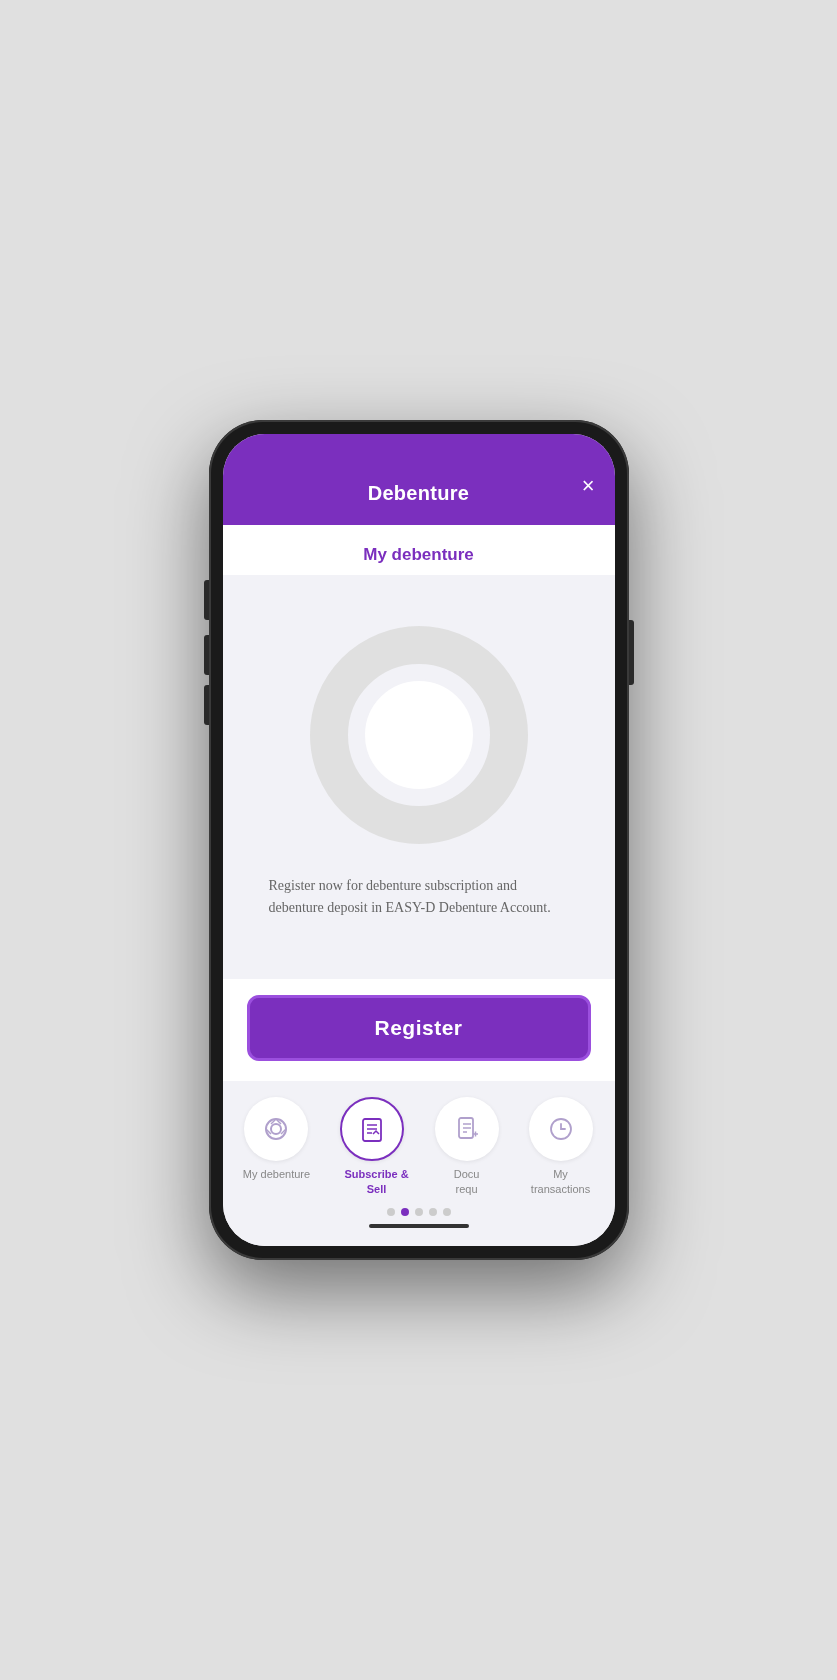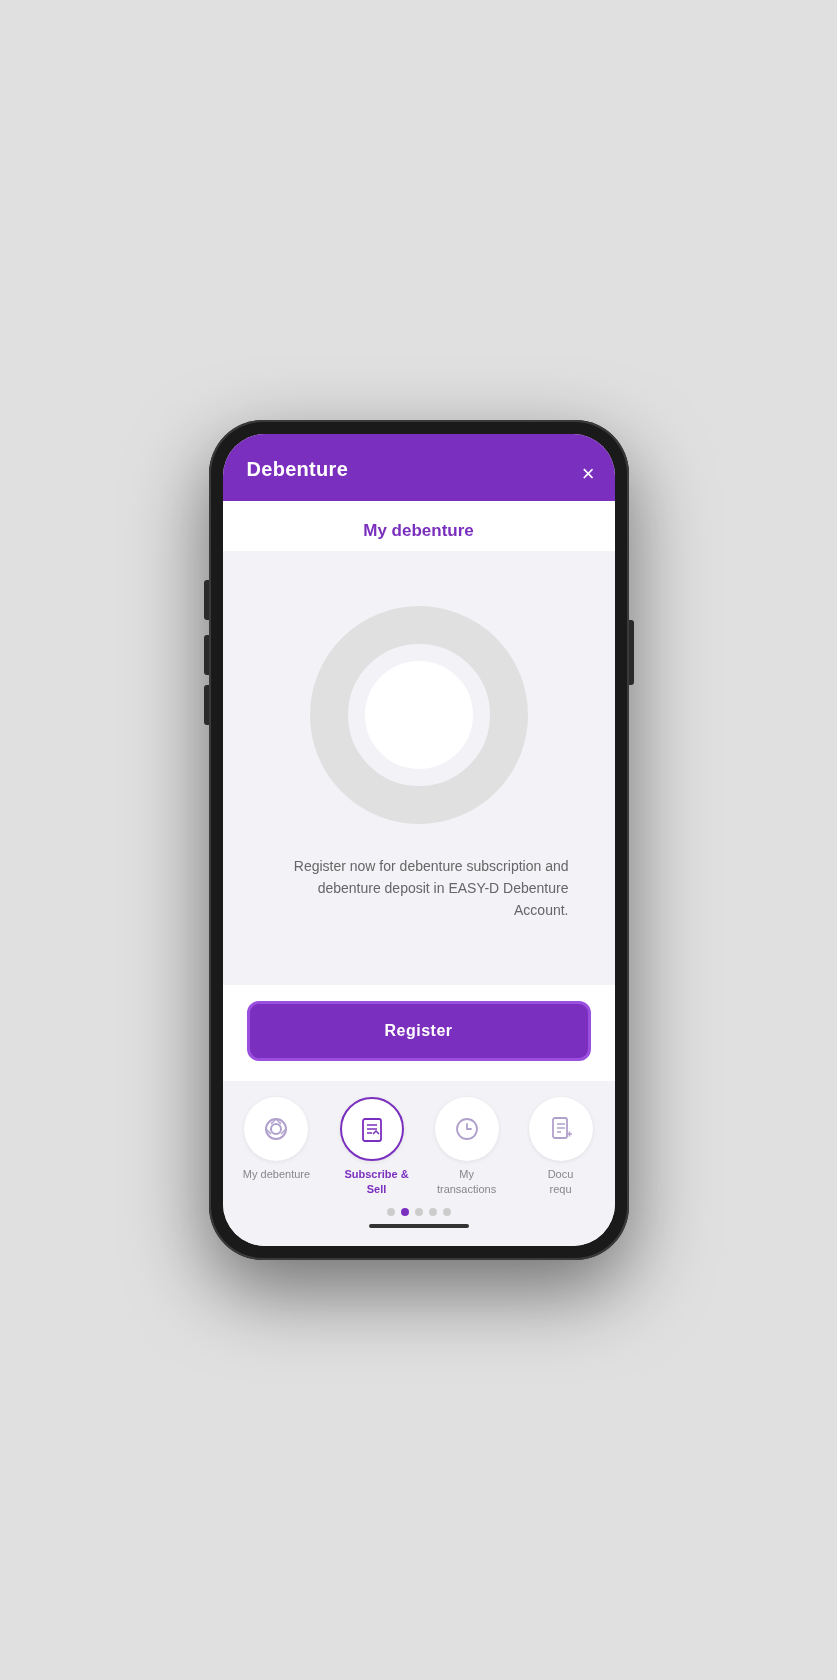--- a/index.html
+++ b/index.html
@@ -53,24 +53,24 @@
       top: 200px;
       width: 5px;
       height: 65px;
       background: #2a2a2a;
       border-radius: 0 3px 3px 0;
     }
 
     
     .header {
       background: #7B2FBE;
-      padding: 24px 24px 20px;
-      display: flex;
-      align-items: center;
-      justify-content: flex-start;
+      padding: 48px 24px 20px;
+      display: flex;
+      align-items: center;
+      justify-content: center;
       position: relative;
       flex-shrink: 0;
     }
 
     .header-title {
       color: #ffffff;
       font-size: 20px;
       font-weight: 700;
       letter-spacing: 0.3px;
     }
@@ -122,43 +122,44 @@
       position: relative;
       margin-bottom: 30px;
     }
 
     .donut-svg {
       width: 100%;
       height: 100%;
     }
 
     .description-text {
-      text-align: right;
+      text-align: left;
       color: #666666;
       font-size: 14px;
       line-height: 1.6;
       max-width: 300px;
       margin-bottom: 20px;
+      font-family: Liberation Serif, serif;
     }
 
     
     .register-section {
       background: #ffffff;
       padding: 16px 24px 20px;
       flex-shrink: 0;
     }
 
     .register-btn {
       width: 100%;
       background: #7B2FBE;
       color: #ffffff;
       border: 3px solid #9B4FDE;
       border-radius: 12px;
       padding: 18px;
-      font-size: 16px;
+      font-size: 21px;
       font-weight: 700;
       cursor: pointer;
       letter-spacing: 0.5px;
     }
 
     
     .bottom-nav {
       background: #f2f2f7;
       padding: 16px 10px 10px;
       flex-shrink: 0;
@@ -307,41 +308,41 @@
               <line x1="9" y1="18" x2="14" y2="18" stroke="#7B2FBE" stroke-width="1.5"></line>
               <polyline points="15,19 18,16 21,19" stroke="#7B2FBE" stroke-width="1.5" fill="none"></polyline>
             </svg>
           </div>
           <span class="nav-label active">Subscribe &amp;<br>Sell</span>
         </div>
 
         <div class="nav-item">
           <div class="nav-icon-circle">
             <svg class="nav-svg" viewBox="0 0 28 28" fill="none">
-              <circle cx="14" cy="14" r="10" stroke="#b0a0cc" stroke-width="1.8" fill="none"></circle>
-              <polyline points="14,9 14,14 18,14" stroke="#b0a0cc" stroke-width="1.8" fill="none" stroke-linecap="round"></polyline>
-            </svg>
-          </div>
-          <span class="nav-label">My<br>transactions</span>
-        </div>
-
-        <div class="nav-item">
-          <div class="nav-icon-circle">
-            <svg class="nav-svg" viewBox="0 0 28 28" fill="none">
               <rect x="6" y="3" width="14" height="20" rx="2" stroke="#b0a0cc" stroke-width="1.8" fill="none"></rect>
               <line x1="10" y1="9" x2="18" y2="9" stroke="#b0a0cc" stroke-width="1.5"></line>
               <line x1="10" y1="13" x2="18" y2="13" stroke="#b0a0cc" stroke-width="1.5"></line>
               <line x1="10" y1="17" x2="14" y2="17" stroke="#b0a0cc" stroke-width="1.5"></line>
               <line x1="20" y1="19" x2="25" y2="19" stroke="#b0a0cc" stroke-width="1.5"></line>
               <line x1="22.5" y1="16.5" x2="22.5" y2="21.5" stroke="#b0a0cc" stroke-width="1.5"></line>
             </svg>
           </div>
           <span class="nav-label">Docu<br>requ</span>
         </div>
 
+        <div class="nav-item">
+          <div class="nav-icon-circle">
+            <svg class="nav-svg" viewBox="0 0 28 28" fill="none">
+              <circle cx="14" cy="14" r="10" stroke="#b0a0cc" stroke-width="1.8" fill="none"></circle>
+              <polyline points="14,9 14,14 18,14" stroke="#b0a0cc" stroke-width="1.8" fill="none" stroke-linecap="round"></polyline>
+            </svg>
+          </div>
+          <span class="nav-label">My<br>transactions</span>
+        </div>
+
       </div>
 
       <div class="pagination-dots">
         <div class="dot"></div>
         <div class="dot active"></div>
         <div class="dot"></div>
         <div class="dot"></div>
         <div class="dot"></div>
       </div>
 

